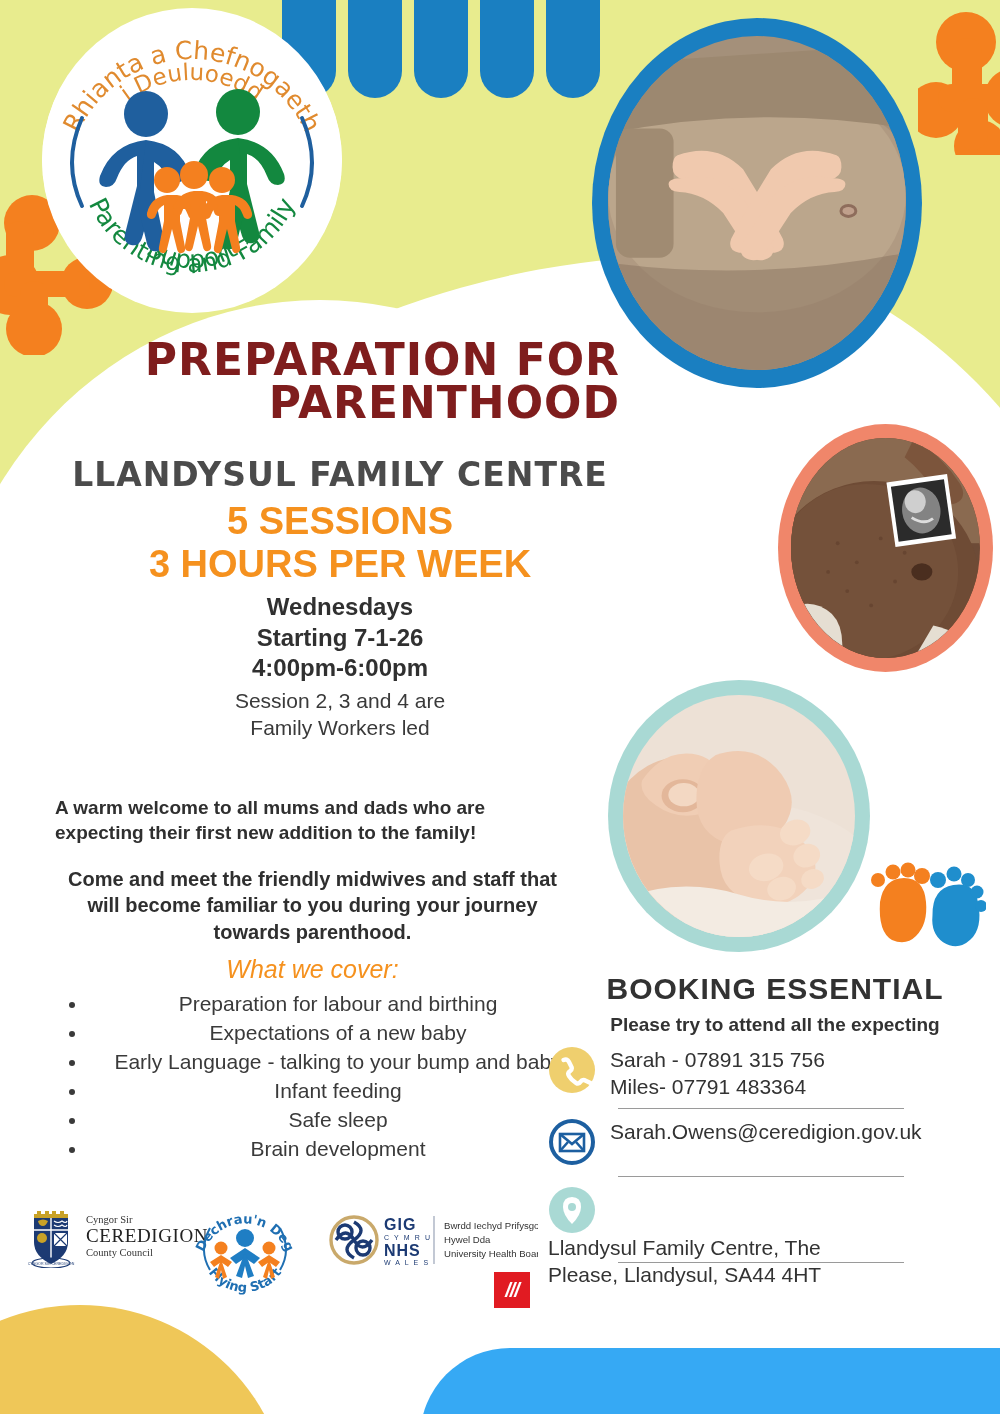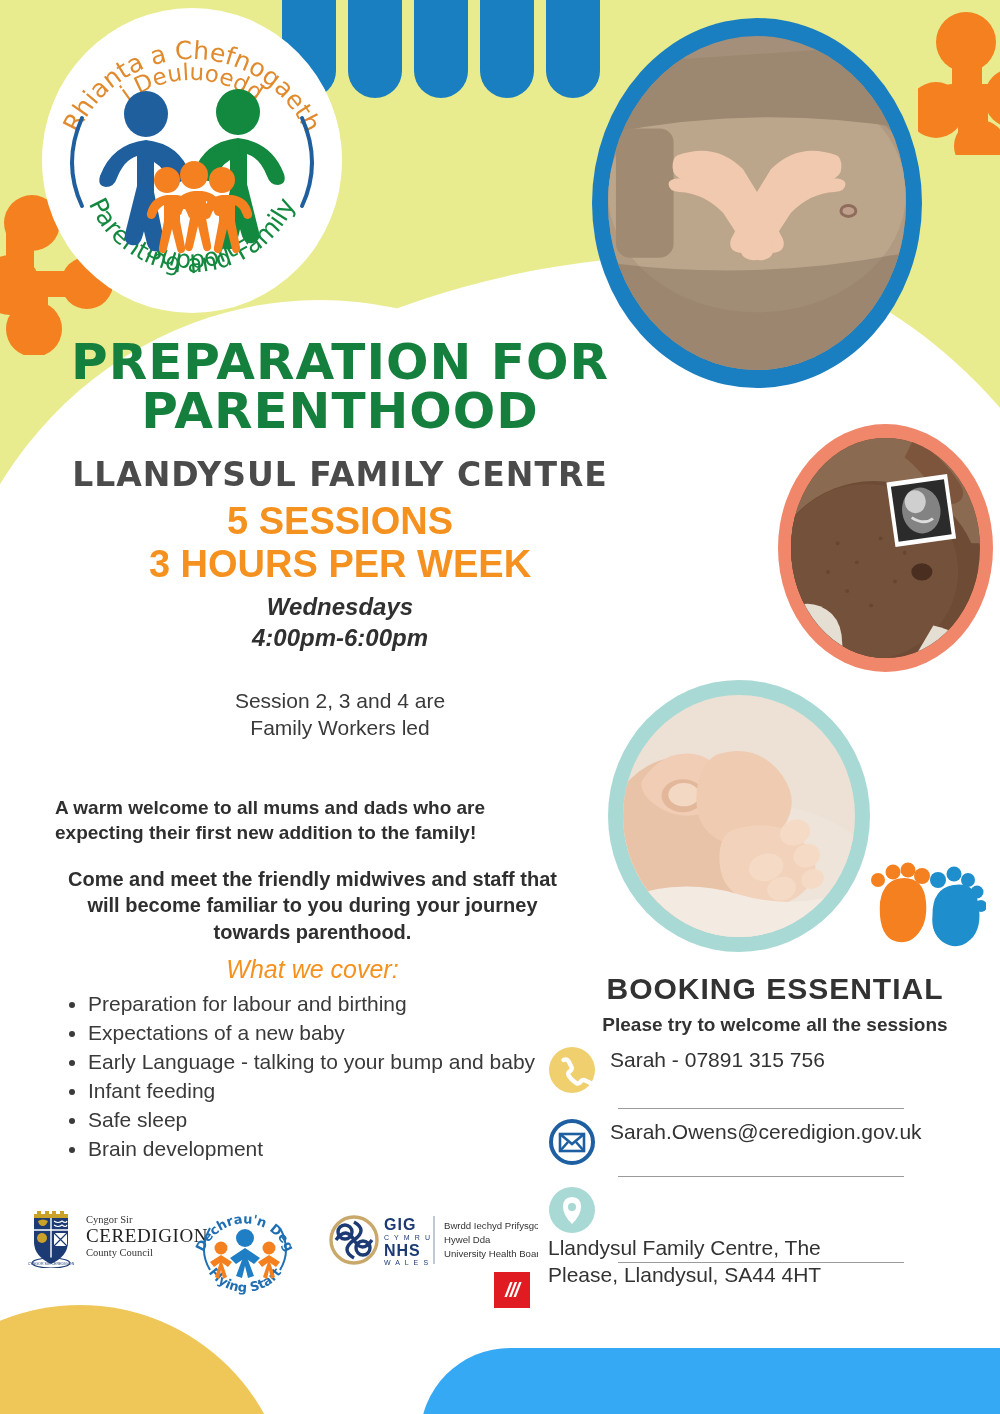--- a/index.html
+++ b/index.html
@@ -57,36 +57,36 @@
   .photo1{left:592px;top:18px;width:330px;height:370px;background:#1a7fc1;}
   .photo1 .inner{left:16px;top:18px;right:16px;bottom:18px;}
   .photo2{left:778px;top:424px;width:215px;height:248px;background:#f0866a;}
   .photo2 .inner{left:13px;top:14px;right:13px;bottom:14px;}
   .photo3{left:608px;top:680px;width:262px;height:272px;background:#a9d9d4;}
   .photo3 .inner{left:15px;top:15px;right:15px;bottom:15px;}
   .ph-svg{width:100%;height:100%;display:block;}
   
   .content{position:absolute;z-index:8;}
   .h1{
-    left:60px;top:338px;width:560px;text-align:center;
-    color:#15803d;font-weight:bold;font-size:50px;line-height:0.98;
+    left:60px;top:338px;width:560px;text-align:right;
+    color:#7f1d1d;font-weight:bold;font-size:44px;line-height:0.98;
     letter-spacing:1px;font-family:"DejaVu Sans",sans-serif;
   }
   .h2{
     left:60px;top:455px;width:560px;text-align:center;
     color:#4b4b4b;font-weight:bold;font-size:33px;letter-spacing:1px;
     font-family:"DejaVu Sans",sans-serif;
   }
   .h3{
     left:60px;top:500px;width:560px;text-align:center;
     color:#f5911e;font-weight:bold;font-size:38px;line-height:1.12;
   }
   .sched{
     left:110px;top:592px;width:460px;text-align:center;
-    color:#303030;font-weight:bold;font-style:italic;font-size:24px;line-height:1.28;
+    color:#303030;font-weight:bold;font-size:24px;line-height:1.28;
   }
   .leads{
     left:110px;top:688px;width:460px;text-align:center;
     color:#3a3a3a;font-size:21px;line-height:1.28;
   }
   .para{
     left:55px;top:795px;width:515px;text-align:left;
     color:#2f2f2f;font-weight:bold;font-size:19px;line-height:1.32;
   }
   .para2{
@@ -95,21 +95,21 @@
   }
   .cover{
     left:55px;top:955px;width:515px;text-align:center;
     color:#f5911e;font-weight:normal;font-style:italic;font-size:25px;
   }
   ul.topics{
     position:absolute;left:60px;top:990px;width:500px;margin:0;padding:0 0 0 28px;
     color:#3a3a3a;font-size:21px;line-height:1.38;z-index:8;
     list-style:disc;
   }
-  ul.topics li{}
+  ul.topics li{text-align:center;}
   ul.topics li::marker{font-size:20px;}
   
   .booking-title{
     left:560px;top:972px;width:430px;text-align:center;
     color:#323232;font-weight:bold;font-size:30px;letter-spacing:1px;
   }
   .booking-sub{
     left:560px;top:1014px;width:430px;text-align:center;
     color:#323232;font-weight:bold;font-size:19px;
   }
@@ -354,20 +354,21 @@
     <div>PARENTHOOD</div>
   </div>
   <div class="content h2">LLANDYSUL FAMILY CENTRE</div>
   <div class="content h3">
     <div>5 SESSIONS</div>
     <div>3 HOURS PER WEEK</div>
   </div>
 
   <div class="content sched">
     <div>Wednesdays</div>
+    <div>Starting 7-1-26</div>
     <div>4:00pm-6:00pm</div>
   </div>
 
   <div class="content leads">
     <div>Session 2, 3 and 4 are</div>
     <div>Family Workers led</div>
   </div>
 
   <div class="content para">A warm welcome to all mums and dads who are expecting their first new addition to the family!</div>
   <div class="content para2">Come and meet the friendly midwives and staff that will become familiar to you during your journey towards parenthood.</div>
@@ -376,32 +377,33 @@
   <ul class="topics">
     <li>Preparation for labour and birthing</li>
     <li>Expectations of a new baby</li>
     <li>Early Language - talking to your bump and baby</li>
     <li>Infant feeding</li>
     <li>Safe sleep</li>
     <li>Brain development</li>
   </ul>
 
   <div class="content booking-title">BOOKING ESSENTIAL</div>
-  <div class="content booking-sub">Please try to welcome all the sessions</div>
+  <div class="content booking-sub">Please try to attend all the expecting</div>
 
   <div class="contact-row" style="left:548px;top:1046px;width:440px;">
     <div class="c-icon">
       <svg viewBox="0 0 48 48" width="48" height="48">
         <circle cx="24" cy="24" r="23" fill="#efcf6e"></circle>
         <path d="M 17 14 q 4 -2 6 2 l 3 6 q 1 3 -2 5 q -3 2 -1 5 q 3 5 8 8 q 3 2 5 -1
                  q 2 -3 5 -2 l 6 3 q 4 2 2 6" fill="none" stroke="#fff" stroke-width="5" stroke-linecap="round" transform="translate(-2,-1) scale(0.88) translate(3,3)"></path>
       </svg>
     </div>
     <div class="c-text">
       <div>Sarah - 07891 315 756</div>
+      <div>Miles- 07791 483364</div>
     </div>
   </div>
   <div class="divider" style="left:618px;top:1108px;width:286px;"></div>
 
   <div class="contact-row" style="left:548px;top:1118px;width:440px;">
     <div class="c-icon">
       <svg viewBox="0 0 48 48" width="48" height="48">
         <circle cx="24" cy="24" r="21" fill="none" stroke="#1d5fa0" stroke-width="4"></circle>
         <rect x="12" y="16" width="24" height="17" fill="none" stroke="#1d5fa0" stroke-width="2.6"></rect>
         <path d="M 12 16 L 24 26 L 36 16" fill="none" stroke="#1d5fa0" stroke-width="2.6"></path>

